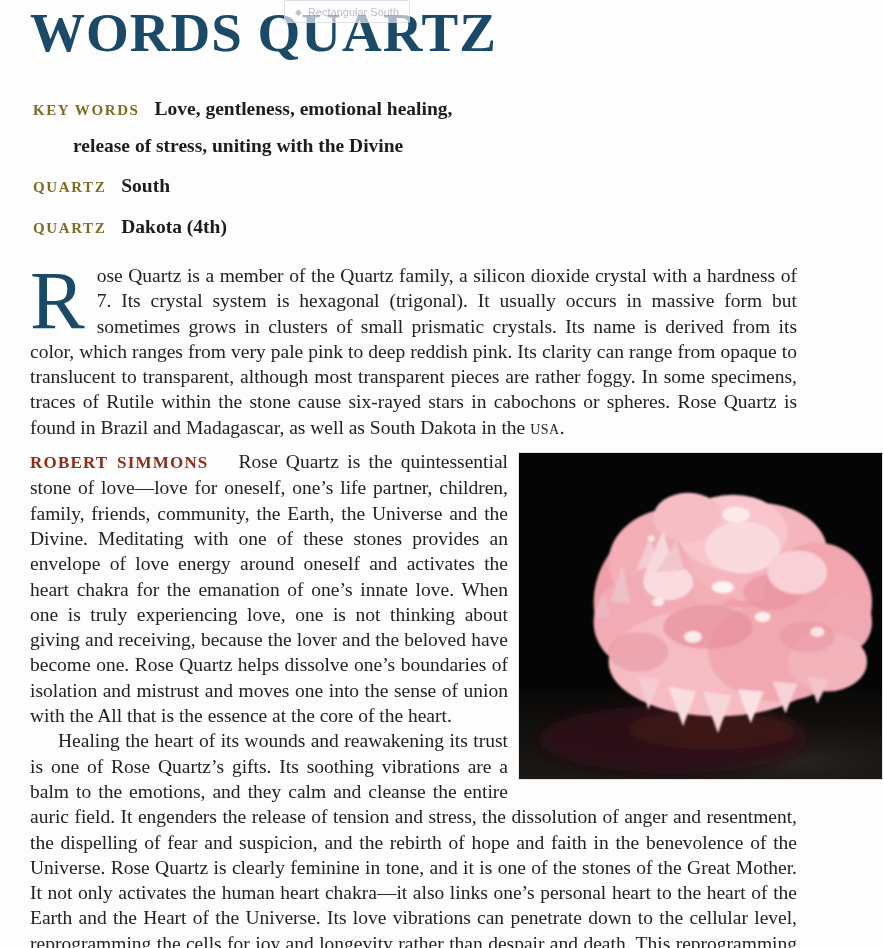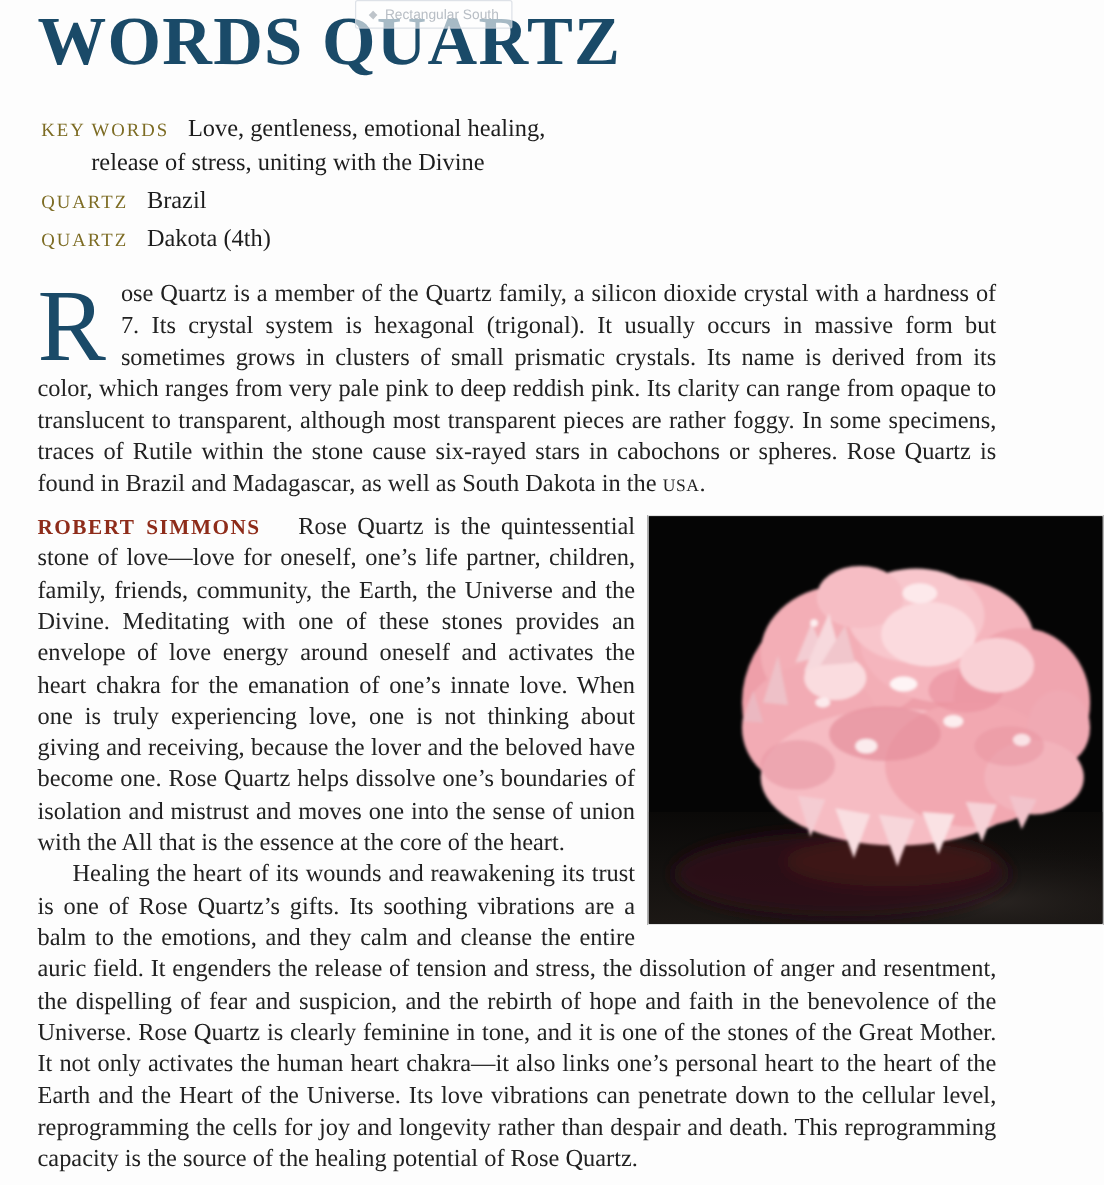--- a/index.html
+++ b/index.html
@@ -28,22 +28,22 @@
   .title{
     margin:0;padding:2px 0 0 30px;
     font-size:55px;line-height:62px;
     font-weight:bold;letter-spacing:1px;
     color:#1a4a68;
   }
   
   .props{margin:27px 0 0 33px;width:452px;}
   .prop{
     padding-left:40px;text-indent:-40px;
-    font-size:19.5px;line-height:26px;
-    font-weight:normal;color:#1d1d1d;
+    font-size:19.5px;line-height:36px;
+    font-weight:bold;color:#1d1d1d;
     margin-bottom:4px;
   }
   .prop-label{
     font-size:15px;letter-spacing:1.6px;
     color:#7d6c24;margin-right:15px;
   }
   
   .intro{
     margin:17px 86px 0 30px;
     font-size:19.5px;line-height:25.3px;
@@ -89,21 +89,21 @@
     <span>Rectangular South</span>
   </div>
 
   <h1 class="title">WORDS QUARTZ</h1>
 
   <div class="props">
     <div class="prop">
       <span class="prop-label">KEY WORDS</span><span>Love, gentleness, emotional healing, release of stress, uniting with the Divine</span>
     </div>
     <div class="prop">
-      <span class="prop-label">QUARTZ</span><span>Brazil</span>
+      <span class="prop-label">QUARTZ</span><span>South</span>
     </div>
     <div class="prop">
       <span class="prop-label">QUARTZ</span><span>Dakota (4th)</span>
     </div>
   </div>
 
   <p class="intro"><span class="dropcap">R</span><span>ose Quartz is a member of the Quartz family, a silicon dioxide crystal with a hardness of 7. Its crystal system is hexagonal (trigonal). It usually occurs in massive form but sometimes grows in clusters of small prismatic crystals. Its name is derived from its color, which ranges from very pale pink to deep reddish pink. Its clarity can range from opaque to translucent to transparent, although most transparent pieces are rather foggy. In some specimens, traces of Rutile within the stone cause six-rayed stars in cabochons or spheres. Rose Quartz is found in Brazil and Madagascar, as well as South Dakota in the </span><span class="smallcaps">usa</span><span>.</span></p>
 
   <div class="rs-section">
 

